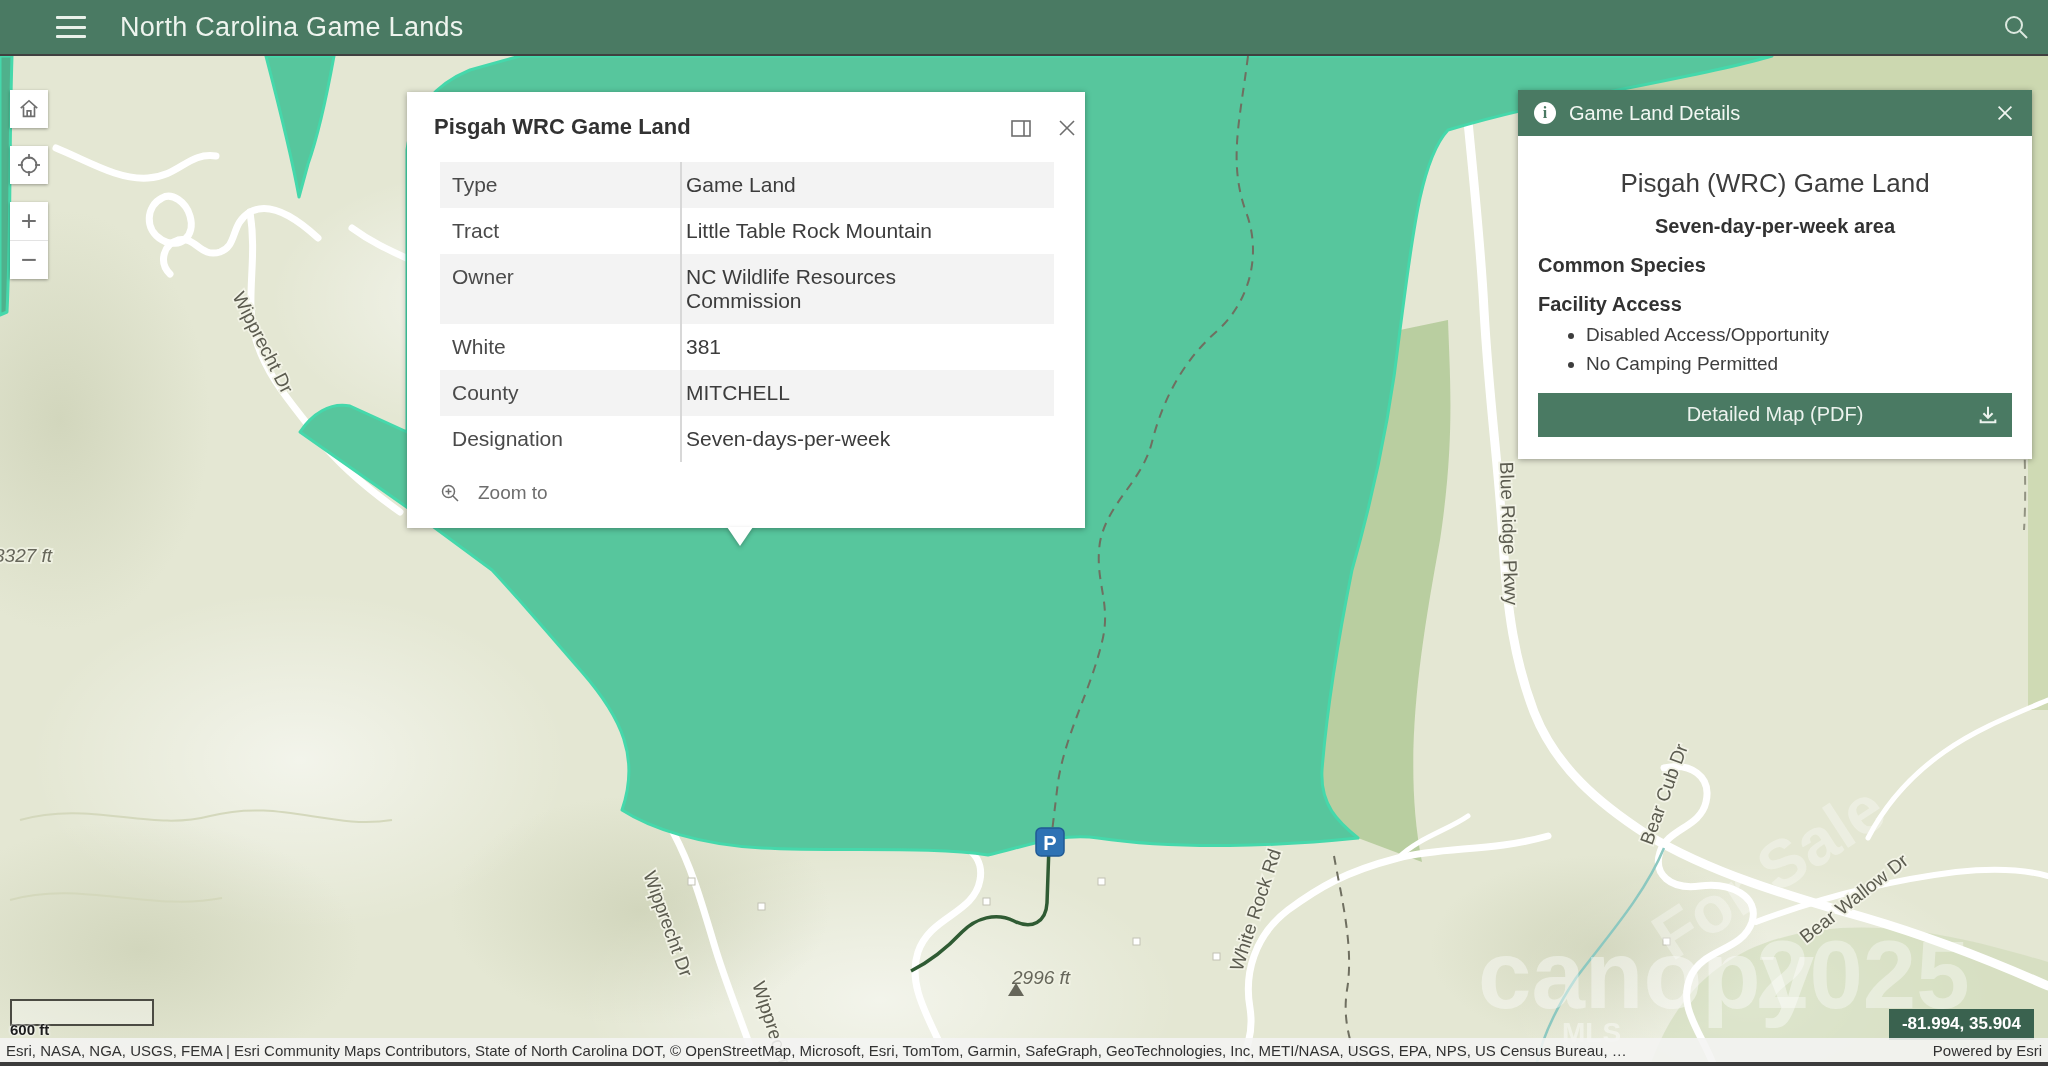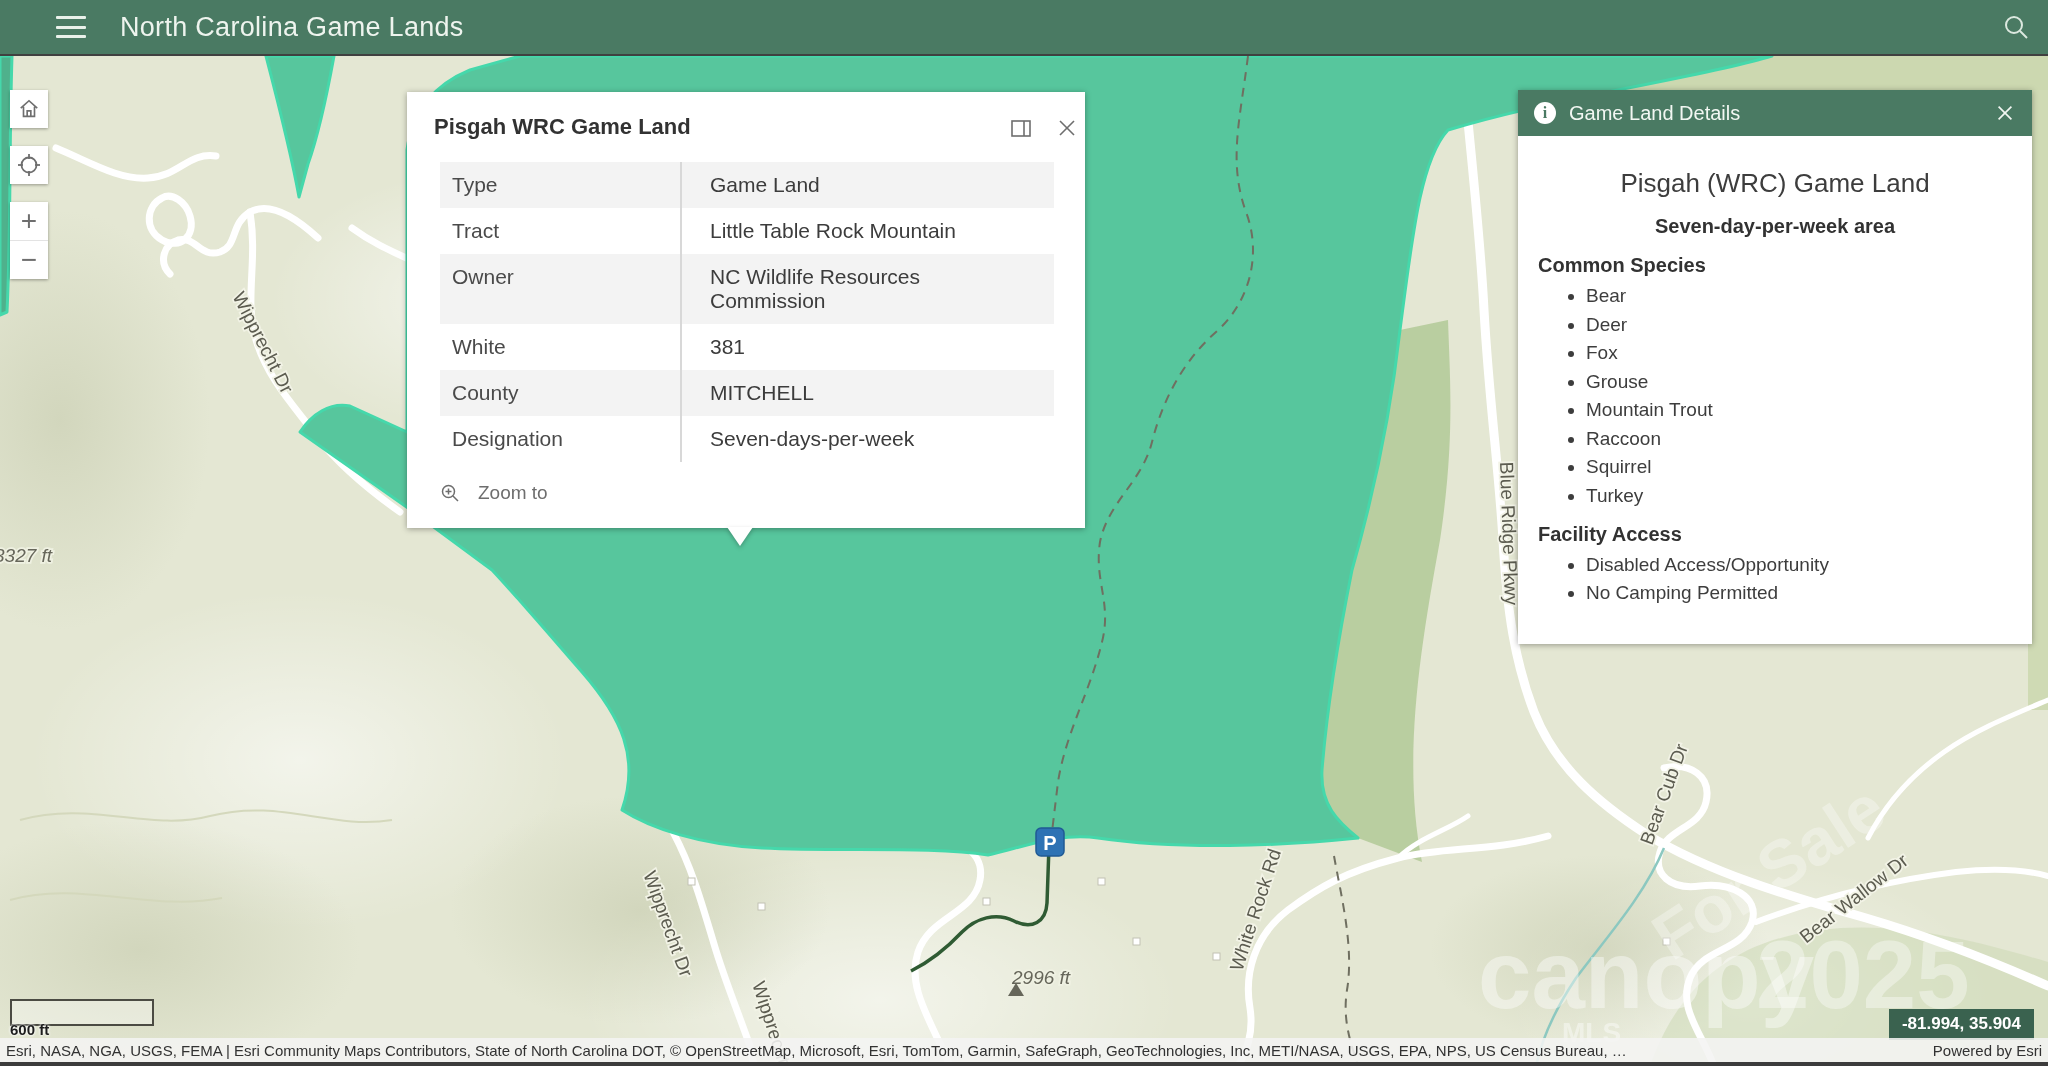--- a/index.html
+++ b/index.html
@@ -30,21 +30,21 @@
   .popup{position:absolute;left:407px;top:92px;width:678px;background:#fff;z-index:30;
          box-shadow:0 1px 6px rgba(0,0,0,.35);}
   .popup-head{display:flex;align-items:flex-start;padding:22px 6px 10px 27px;}
   .popup-title{font-size:22px;font-weight:bold;color:#323232;flex:1;}
   .popup-actions{display:flex;gap:22px;margin-top:2px;}
   .pa-btn{width:24px;height:24px;cursor:pointer;color:#6e6e6e;}
   .ptable{margin:12px 31px 0 33px;}
   .prow{display:flex;font-size:21px;color:#4a4a4a;line-height:24px;}
   .prow.alt{background:#f3f3f3;}
   .pcell-l{width:218px;padding:11px 10px 11px 12px;flex:none;}
-  .pcell-v{flex:1;border-left:2px solid #d8d8d8;padding:11px 70px 11px 28px;color:#3c3c3c;}
+  .pcell-v{flex:1;border-left:2px solid #d8d8d8;padding:11px 70px 11px 4px;color:#3c3c3c;}
   .zoomto{display:flex;align-items:center;gap:18px;margin:20px 33px 24px 33px;color:#6e6e6e;
           font-size:19px;cursor:pointer;width:fit-content;}
   .popup-pointer{position:absolute;left:727px;top:527px;width:0;height:0;z-index:31;
           border-left:13px solid transparent;border-right:13px solid transparent;border-top:19px solid #fff;
           filter:drop-shadow(0 2px 2px rgba(0,0,0,.25));}
 
   
   .panel{position:absolute;left:1518px;top:90px;width:514px;background:#fff;z-index:30;
          box-shadow:0 1px 6px rgba(0,0,0,.35);}
   .panel-head{height:46px;background:#4a7a63;display:flex;align-items:center;padding:0 16px;}
@@ -300,36 +300,36 @@
         <svg width="22" height="22" viewBox="0 0 24 24">
             <line x1="5" y1="5" x2="19" y2="19" stroke="#f2f7f2" stroke-width="1.8"></line>
             <line x1="19" y1="5" x2="5" y2="19" stroke="#f2f7f2" stroke-width="1.8"></line>
           </svg>
       </div>
     </div>
     <div class="panel-body">
       <h1 class="panel-title">Pisgah (WRC) Game Land</h1>
       <div class="panel-sub">Seven-day-per-week area</div>
       <div class="sec-h">Common Species</div>
-      <ul>
-        <li>Bear</li>
-        <li>Deer</li>
-        <li>Fox</li>
-        <li>Grouse</li>
-        <li>Mountain Trout</li>
-        <li>Raccoon</li>
-        <li>Squirrel</li>
-        <li>Turkey</li>
-      </ul>
       <div class="sec-h">Facility Access</div>
       <ul>
         <li>Disabled Access/Opportunity</li>
         <li>No Camping Permitted</li>
       </ul>
       <div class="btn-wrap">
+        <button class="pbtn">
+          <span>Detailed Map (PDF)</span>
+          <span class="bic">
+            <svg width="22" height="22" viewBox="0 0 24 24">
+                <line x1="12" y1="3" x2="12" y2="14" stroke="#ecf3ee" stroke-width="2.2"></line>
+                <path d="M7 10 L12 15 L17 10" fill="none" stroke="#ecf3ee" stroke-width="2.2"></path>
+                <path d="M4 17 V20 H20 V17" fill="none" stroke="#ecf3ee" stroke-width="2.2"></path>
+              </svg>
+          </span>
+        </button>
       </div>
     </div>
   </div>
 
   <div class="scalebar">
     <div class="box"></div>
     <div class="lab">600 ft</div>
   </div>
 
   <div class="coords">-81.994, 35.904</div>

